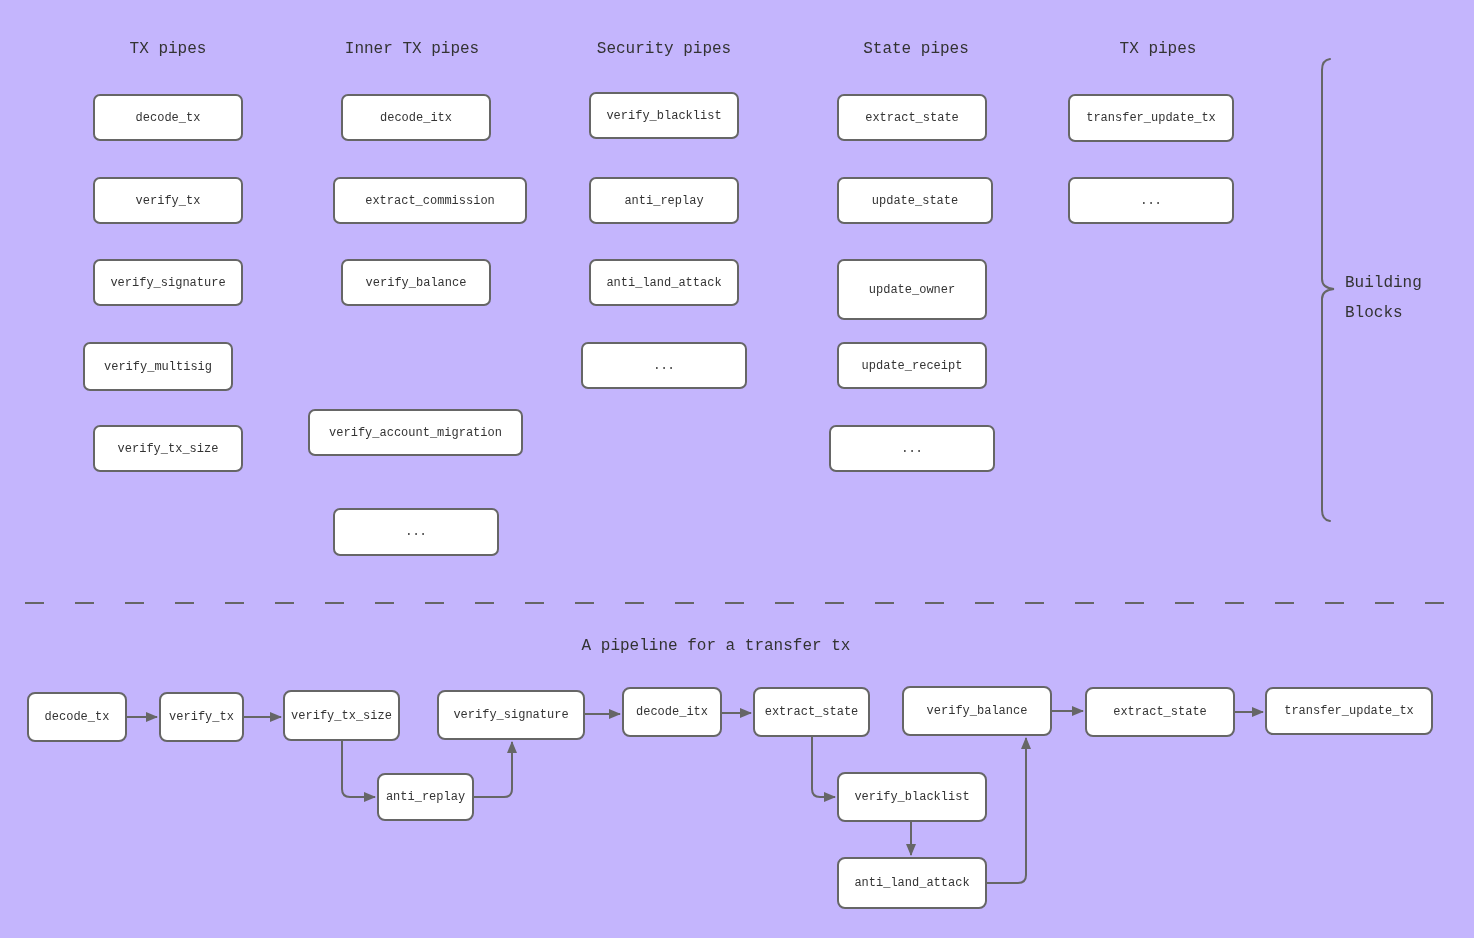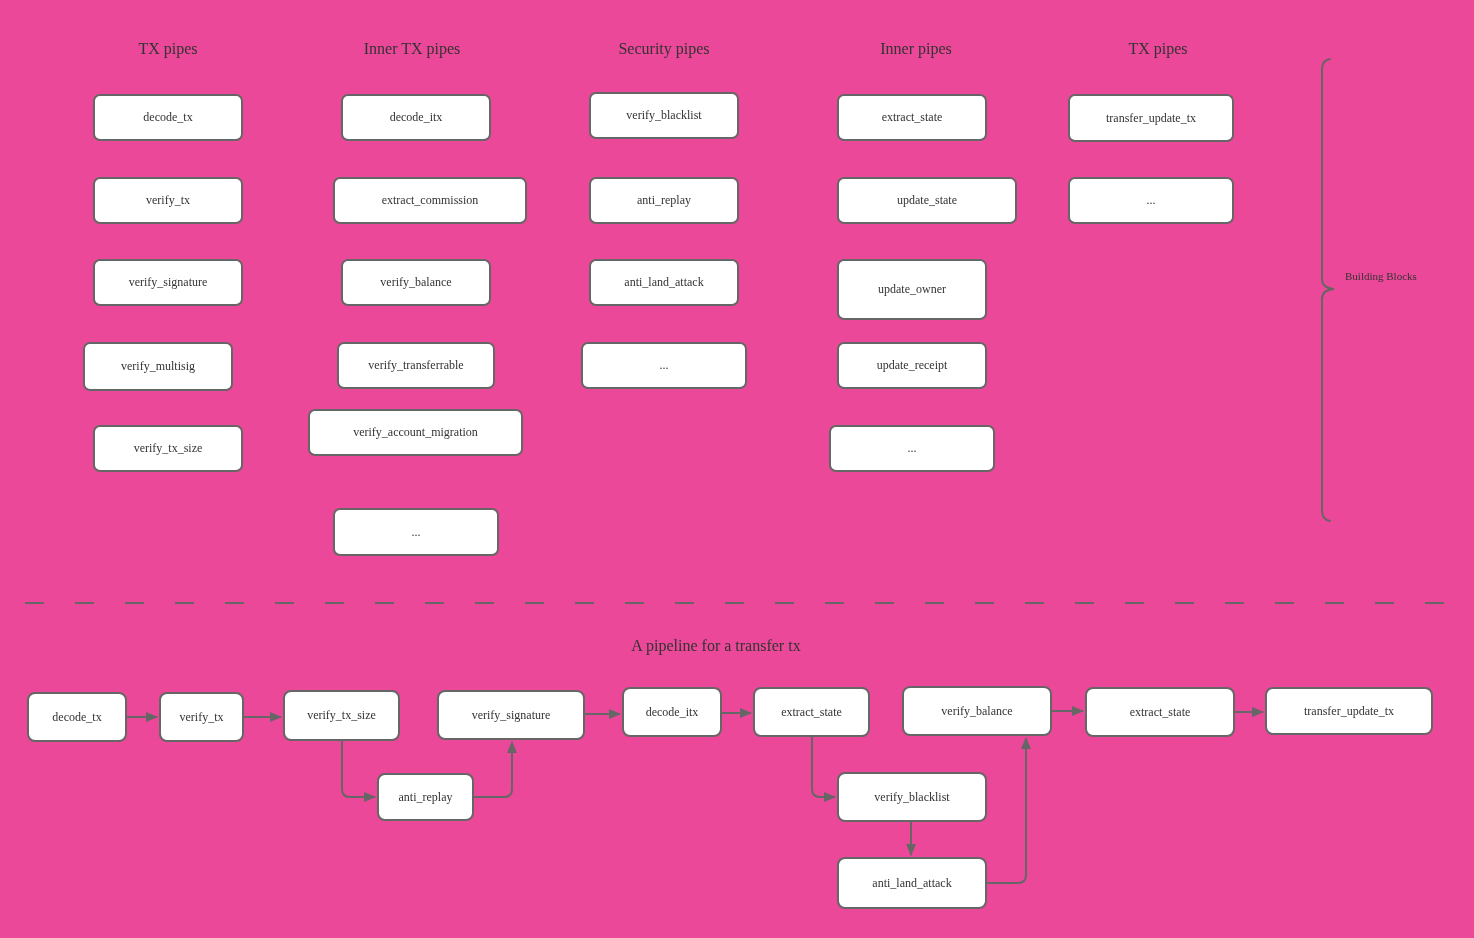--- a/index.html
+++ b/index.html
@@ -1,20 +1,20 @@
 <!DOCTYPE html>
 <html><head>
 <meta charset="utf-8">
 <style>
   html,body{margin:0;padding:0;background:#ffffff;}
   #canvas{
     position:relative;
     width:1474px;height:938px;
-    background:#ec4899;
-    font-family:Liberation Serif, serif;
+    background:#c4b5fd;
+    font-family:Liberation Mono, monospace;
     color:#333333;
     overflow:hidden;
   }
   #wires{position:absolute;left:0;top:0;width:1474px;height:938px;}
   .col-title{
     position:absolute;
     transform:translateX(-50%);
     font-size:16px;color:#333333;white-space:nowrap;
   }
   .node{
@@ -23,21 +23,21 @@
     border:2px solid #666666;
     border-radius:7px;
     background:#ffffff;
     display:flex;align-items:center;justify-content:center;
     font-size:12px;color:#333333;
     white-space:nowrap;overflow:hidden;
   }
   .pnode{border-radius:8px;}
   .brace-label{
     position:absolute;left:1345px;top:268px;
-    width:80px;font-size:11px;line-height:17px;color:#333333;
+    width:80px;font-size:16px;line-height:30px;color:#333333;
   }
   .pipe-title{
     position:absolute;left:716px;top:637px;
     transform:translateX(-50%);
     font-size:16px;color:#333333;white-space:nowrap;
   }
 </style>
 </head>
 <body>
 
@@ -63,43 +63,42 @@
     <path d="M812,737 L812,789 Q812,797 820,797 L835,797" fill="none" stroke="#666666" stroke-width="2" marker-end="url(#arrow)"></path>
     <path d="M911,822 L911,855" fill="none" stroke="#666666" stroke-width="2" marker-end="url(#arrow)"></path>
     <path d="M987,883 L1018,883 Q1026,883 1026,875 L1026,738" fill="none" stroke="#666666" stroke-width="2" marker-end="url(#arrow)"></path>
     <path d="M1052,711 L1083,711" fill="none" stroke="#666666" stroke-width="2" marker-end="url(#arrow)"></path>
     <path d="M1235,712 L1263,712" fill="none" stroke="#666666" stroke-width="2" marker-end="url(#arrow)"></path>
   </svg>
 
   <div class="col-title" style="left:168px;top:40px">TX pipes</div>
   <div class="col-title" style="left:412px;top:40px">Inner TX pipes</div>
   <div class="col-title" style="left:664px;top:40px">Security pipes</div>
-  <div class="col-title" style="left:916px;top:40px">Inner pipes</div>
+  <div class="col-title" style="left:916px;top:40px">State pipes</div>
   <div class="col-title" style="left:1158px;top:40px">TX pipes</div>
 
   <div class="node" style="left:93px;top:94px;width:150px;height:47px">decode_tx</div>
   <div class="node" style="left:93px;top:177px;width:150px;height:47px">verify_tx</div>
   <div class="node" style="left:93px;top:259px;width:150px;height:47px">verify_signature</div>
   <div class="node" style="left:83px;top:342px;width:150px;height:49px">verify_multisig</div>
   <div class="node" style="left:93px;top:425px;width:150px;height:47px">verify_tx_size</div>
 
   <div class="node" style="left:341px;top:94px;width:150px;height:47px">decode_itx</div>
   <div class="node" style="left:333px;top:177px;width:194px;height:47px">extract_commission</div>
   <div class="node" style="left:341px;top:259px;width:150px;height:47px">verify_balance</div>
-  <div class="node" style="left:337px;top:342px;width:158px;height:47px">verify_transferrable</div>
   <div class="node" style="left:308px;top:409px;width:215px;height:47px">verify_account_migration</div>
   <div class="node" style="left:333px;top:508px;width:166px;height:48px">...</div>
 
   <div class="node" style="left:589px;top:92px;width:150px;height:47px">verify_blacklist</div>
   <div class="node" style="left:589px;top:177px;width:150px;height:47px">anti_replay</div>
   <div class="node" style="left:589px;top:259px;width:150px;height:47px">anti_land_attack</div>
   <div class="node" style="left:581px;top:342px;width:166px;height:47px">...</div>
 
   <div class="node" style="left:837px;top:94px;width:150px;height:47px">extract_state</div>
-  <div class="node" style="left:837px;top:177px;width:180px;height:47px">update_state</div>
+  <div class="node" style="left:837px;top:177px;width:156px;height:47px">update_state</div>
   <div class="node" style="left:837px;top:259px;width:150px;height:61px">update_owner</div>
   <div class="node" style="left:837px;top:342px;width:150px;height:47px">update_receipt</div>
   <div class="node" style="left:829px;top:425px;width:166px;height:47px">...</div>
 
   <div class="node" style="left:1068px;top:94px;width:166px;height:48px">transfer_update_tx</div>
   <div class="node" style="left:1068px;top:177px;width:166px;height:47px">...</div>
 
   <div class="brace-label">Building Blocks</div>
 
   <div class="pipe-title">A pipeline for a transfer tx</div>

